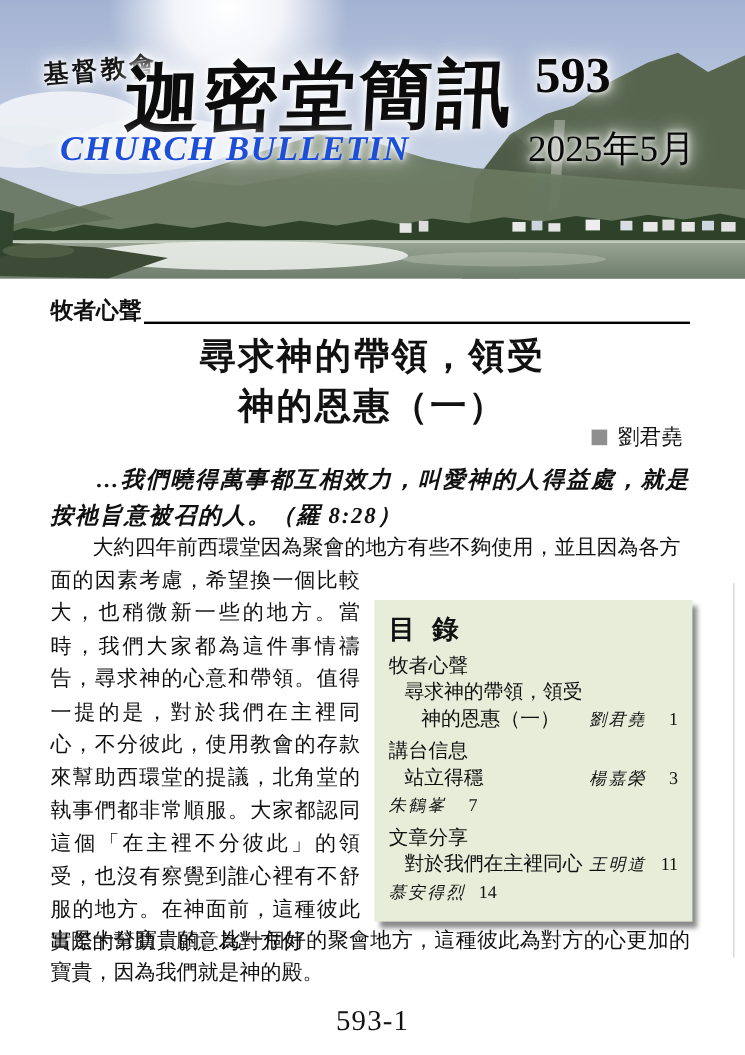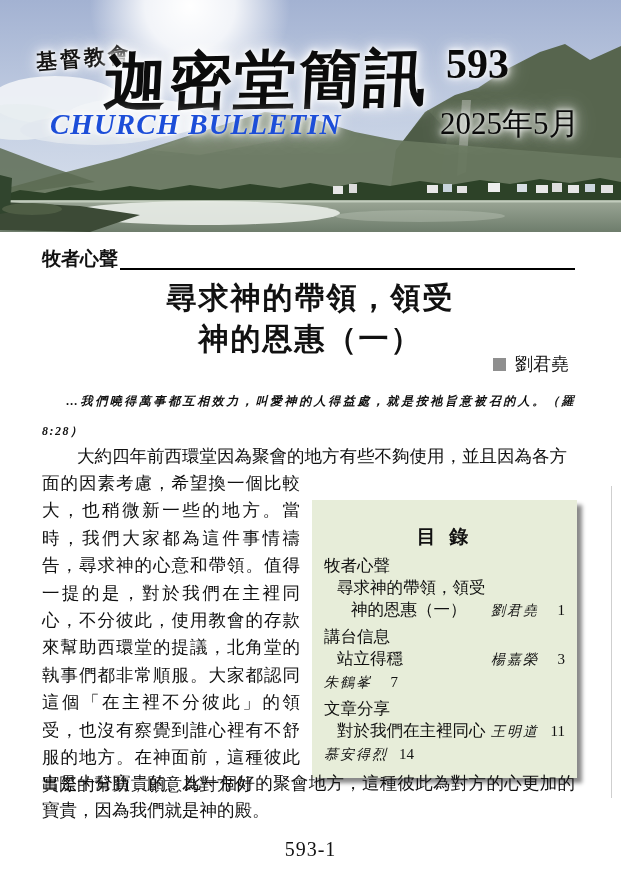--- a/index.html
+++ b/index.html
@@ -51,21 +51,21 @@
     position:absolute;top:352px;right:52px;
     font-family:"Liberation Sans","DejaVu Sans",sans-serif;font-size:18px;font-weight:500;
     display:flex;align-items:center;
   }
   .author-square{
     display:inline-block;width:13px;height:13px;background:var(--author-marker,#8f8f8f);
     margin-right:9px;
   }
   .quote{
     position:absolute;top:386px;left:42px;right:46px;margin:0;
-    font-style:italic;font-weight:600;font-size:12px;line-height:30px;
+    font-style:italic;font-weight:600;font-size:19px;line-height:30px;
     letter-spacing:1.5px;text-indent:2em;text-align:justify;
   }
   .body-line1{
     position:absolute;top:443px;left:42px;right:44px;margin:0;
     font-size:17.5px;line-height:27px;text-indent:2em;text-align:justify;
   }
   .columns{
     position:absolute;top:470px;left:42px;right:44px;display:flex;gap:12px;
   }
   .body-narrow{
@@ -78,41 +78,41 @@
 
   
   .toc-box{
     flex:1;align-self:flex-start;margin-top:30px;
     background:var(--toc-bg,#e7edd9);
     box-shadow:5px 5px 4px var(--toc-shadow,#8a8a8a);
     padding:8px 12px 12px 12px;
     font-family:"Liberation Sans","DejaVu Sans",sans-serif;
   }
   .toc-title{
-    text-align:center;font-size:19px;font-weight:bold;letter-spacing:4px;margin:16px 0 4px 0;
+    font-size:22px;font-weight:bold;letter-spacing:4px;margin:2px 0 4px 0;
   }
   .toc-row{display:flex;align-items:baseline;font-size:16.5px;line-height:22px;font-weight:500;}
   .toc-row.heading{margin-top:3px;}
   .toc-row .t{flex:1;}
   .ind1 .t{padding-left:13px;}
   .ind2 .t{padding-left:27px;}
   .toc-author{
     font-family:"Liberation Serif","DejaVu Serif",serif;font-style:italic;
     font-size:14px;letter-spacing:2px;margin-right:8px;font-weight:normal;
   }
   .toc-page{
     font-family:"Liberation Serif","DejaVu Serif",serif;font-size:15px;
     min-width:18px;text-align:right;font-weight:normal;
   }
 
   
   .scan-line{position:absolute;left:611px;top:486px;width:1px;height:312px;background:#cfcfcf;}
   .footer{
     position:absolute;top:838px;left:0;width:100%;text-align:center;
-    font-size:20px;letter-spacing:1px;
+    font-size:24px;letter-spacing:1px;
   }
 </style>
 </head>
 <body>
 
 <div class="page">
 
   <header class="masthead">
     <svg width="621" height="232" viewBox="0 0 621 232" aria-hidden="true">
       <defs>

